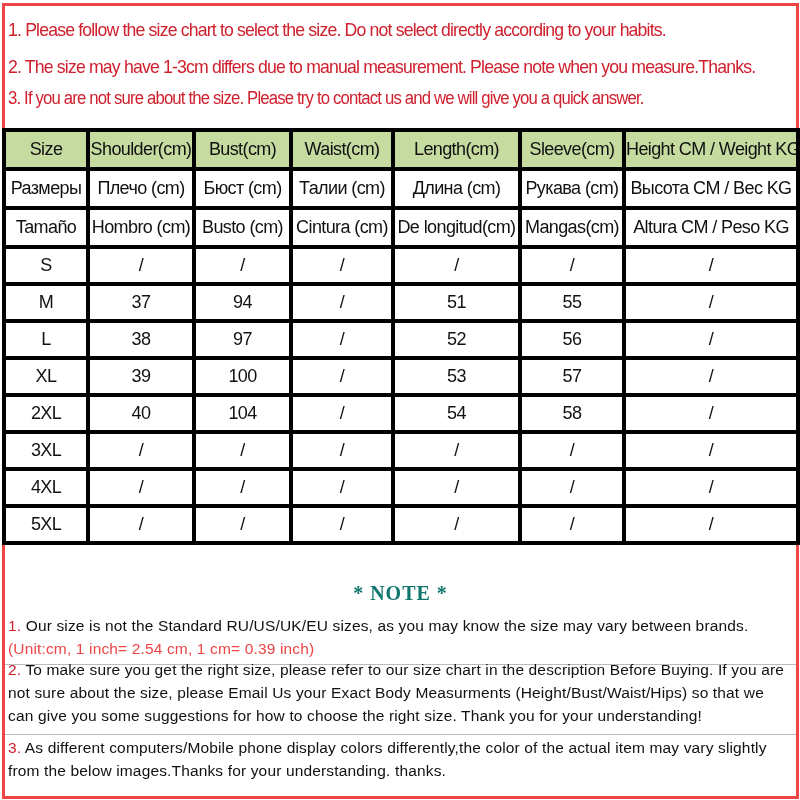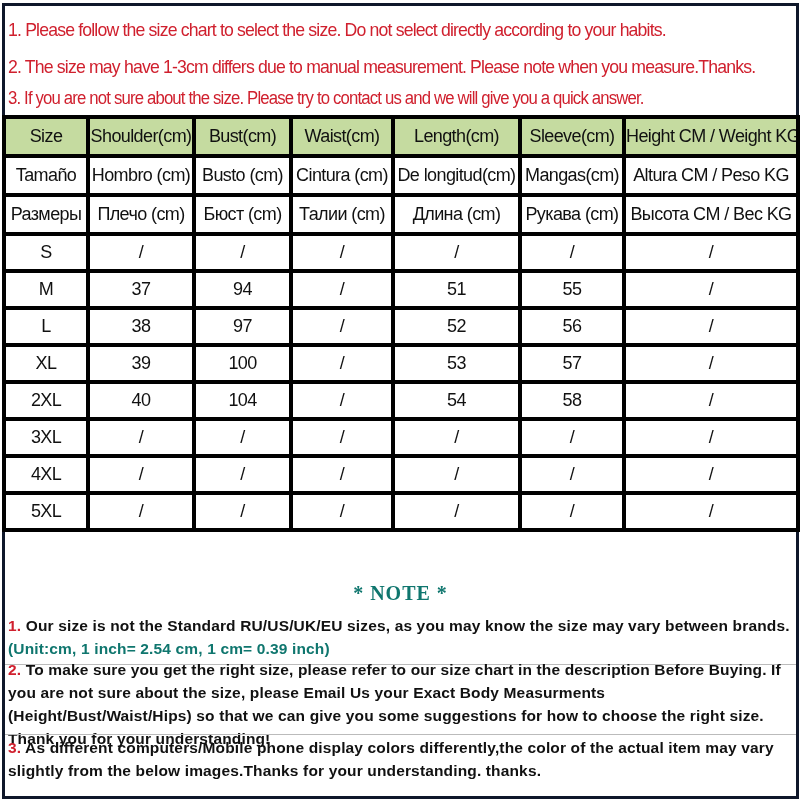--- a/index.html
+++ b/index.html
@@ -1,56 +1,56 @@
 <!DOCTYPE html>
 <html><head>
   <meta charset="utf-8">
   <style>
     html, body { margin: 0; padding: 0; background: #ffffff; }
     body { width: 800px; height: 800px; position: relative; overflow: hidden; font-family: "Liberation Sans", sans-serif; }
     .frame {
       position: absolute; left: 2px; top: 3px; width: 791px; height: 790px;
-      border: 3px solid #0f172a; box-sizing: content-box;
+      border: 3px solid #ef4444; box-sizing: content-box;
     }
     .intro { height: 107px; position: relative; }
     .intro-line {
       position: absolute; left: 3px; color: #d0202e; font-size: 19px;
       letter-spacing: -0.9px; transform: scaleX(0.93); transform-origin: left center;
       white-space: nowrap;
     }
     .intro-line.l1 { top: 13px; }
     .intro-line.l2 { top: 50px; }
     .intro-line.l3 { top: 82px; font-size: 18px; }
     table.size-table {
       border-collapse: collapse; table-layout: fixed; width: 794px;
-      position: absolute; left: -3px; top: 109px;
+      position: absolute; left: -3px; top: 122px;
     }
     table.size-table td {
       border: 4px solid #000; text-align: center; vertical-align: middle;
       font-size: 18px; color: #111; padding: 0; white-space: nowrap; overflow: hidden;
       letter-spacing: -0.6px;
     }
     table.size-table tr.hdr td { background: #c5dba0; height: 35px; }
     table.size-table tr.sub td { height: 35px; }
     table.size-table tr.data td { height: 33px; }
     .notes {
       position: absolute; left: 0; top: 564px; width: 791px; height: 226px;
     }
     .note-title {
       position: absolute; top: 12px; left: 0; width: 100%; text-align: center;
       color: #0f766e; font-family: "Liberation Serif", serif; font-size: 20px; font-weight: bold;
       letter-spacing: 1px;
     }
     .note {
-      position: absolute; left: 3px; right: 6px; font-size: 15.5px; font-weight: bold;
+      position: absolute; left: 3px; right: 6px; font-size: 15.5px; font-weight: normal;
       color: #111; line-height: 23px; letter-spacing: 0.15px;
     }
     .note .num { color: #d0202e; }
     .note.n1 { top: 44px; }
-    .note .unit { color: #0f766e; display: block; }
+    .note .unit { color: #ef4444; display: block; }
     .note.n2 { top: 88px; }
     .note.n3 { top: 166px; }
     .divider { position: absolute; left: 0; right: 0; height: 1px; background: #bbb; }
   </style>
 </head>
 <body>
 
 <div class="frame">
   <div class="intro">
     <div class="intro-line l1">1. Please follow the size chart to select the size. Do not select directly according to your habits.</div>
@@ -72,36 +72,36 @@
         <tr class="hdr">
           <td>Size</td>
           <td>Shoulder(cm)</td>
           <td>Bust(cm)</td>
           <td>Waist(cm)</td>
           <td>Length(cm)</td>
           <td>Sleeve(cm)</td>
           <td>Height CM / Weight KG</td>
         </tr>
         <tr class="sub">
+          <td>Размеры</td>
+          <td>Плечо (cm)</td>
+          <td>Бюст (cm)</td>
+          <td>Талии (cm)</td>
+          <td>Длина (cm)</td>
+          <td>Рукава (cm)</td>
+          <td>Высота CM / Вес KG</td>
+        </tr>
+        <tr class="sub">
           <td>Tamaño</td>
           <td>Hombro (cm)</td>
           <td>Busto (cm)</td>
           <td>Cintura (cm)</td>
           <td>De longitud(cm)</td>
           <td>Mangas(cm)</td>
           <td>Altura CM / Peso KG</td>
-        </tr>
-        <tr class="sub">
-          <td>Размеры</td>
-          <td>Плечо (cm)</td>
-          <td>Бюст (cm)</td>
-          <td>Талии (cm)</td>
-          <td>Длина (cm)</td>
-          <td>Рукава (cm)</td>
-          <td>Высота CM / Вес KG</td>
         </tr>
         <tr class="data">
           <td>S</td>
           <td>/</td>
           <td>/</td>
           <td>/</td>
           <td>/</td>
           <td>/</td>
           <td>/</td>
         </tr>

